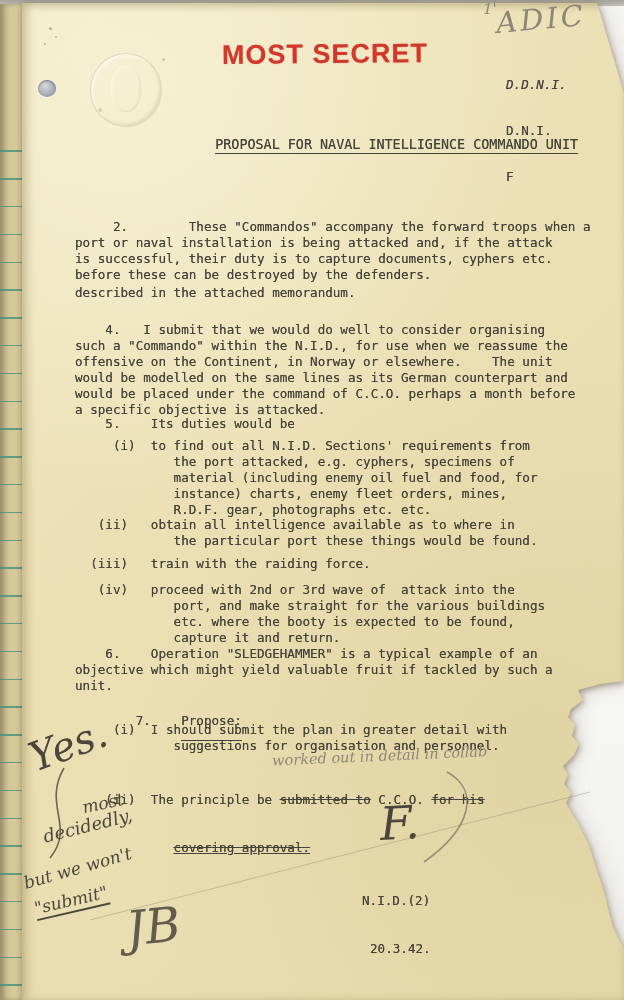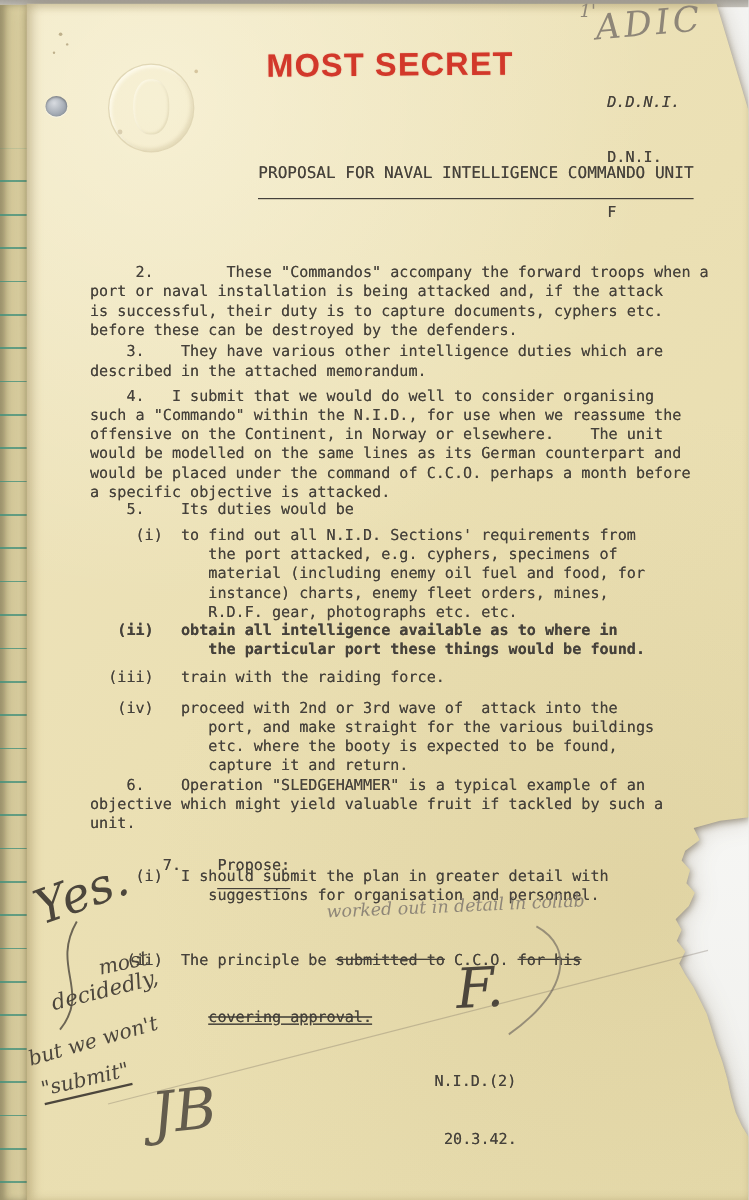--- a/index.html
+++ b/index.html
@@ -38,21 +38,21 @@
   .seal-inner{position:absolute;left:20px;top:12px;width:30px;height:46px;border-radius:45%;
         box-shadow:inset 1px 1px 2px rgba(255,252,240,.7), inset -1px -1px 2px rgba(160,140,90,.22);}
   .hole{position:absolute;left:38px;top:80px;width:18px;height:17px;border-radius:50%;
         background:radial-gradient(circle at 40% 35%, #d8dbe0, #9aa2ac 70%, #7d8590);
         box-shadow:0 1px 1px rgba(255,255,255,.6), inset 0 1px 2px rgba(0,0,0,.35);}
   .speck{position:absolute;border-radius:50%;background:rgba(110,85,40,.4);}
   
   .typed{position:absolute;left:75px;color:#45413b;font-size:12.6px;line-height:16px;
          white-space:pre;text-shadow:0 0 .5px rgba(60,55,45,.7);}
   .typed div{height:16px;}
-  .title-u{border-bottom:1.2px solid #45413b;padding-bottom:13px;margin-top:16px;}
+  .title-u{border-bottom:1.2px solid #45413b;padding-bottom:1px;margin-top:16px;}
   .u{border-bottom:1.2px solid #45413b;padding-bottom:12px;}
   .strike{text-decoration:line-through;}
   .strike-u{text-decoration:underline line-through;}
   
   .stamp{position:absolute;left:222px;top:39px;font-family:"Liberation Sans",sans-serif;
          font-weight:700;font-size:27px;letter-spacing:1px;color:#d02b1f;opacity:.93;
          transform:rotate(-.5deg);text-shadow:0 0 1px rgba(208,43,31,.5);}
   
   .hand{position:absolute;font-family:"DejaVu Serif",serif;font-style:italic;color:#4c463c;}
   .pencil{color:#8e8678;}
@@ -91,25 +91,25 @@
     <div style="height:14px;line-height:14px;font-style:italic;">D.D.N.I.</div>
     <div style="height:14px;line-height:14px;">D.N.I.</div>
     <div style="height:14px;line-height:14px;">F</div>
   </div>
 
   <div class="typed" style="left:183px;top:121px;font-size:13.4px;">
     <span class="title-u">PROPOSAL FOR NAVAL INTELLIGENCE COMMANDO UNIT</span>
   </div>
 
   <div class="typed" style="top:219px;"><div>     2.        These "Commandos" accompany the forward troops when a</div><div>port or naval installation is being attacked and, if the attack</div><div>is successful, their duty is to capture documents, cyphers etc.</div><div>before these can be destroyed by the defenders.</div></div>
-  <div class="typed" style="top:285px;"><div>    3.    They have various other intelligence duties which are</div><div>described in the attached memorandum.</div></div>
+  <div class="typed" style="top:285px;"><div>described in the attached memorandum.</div></div>
   <div class="typed" style="top:322px;"><div>    4.   I submit that we would do well to consider organising</div><div>such a "Commando" within the N.I.D., for use when we reassume the</div><div>offensive on the Continent, in Norway or elsewhere.    The unit</div><div>would be modelled on the same lines as its German counterpart and</div><div>would be placed under the command of C.C.O. perhaps a month before</div><div>a specific objective is attacked.</div></div>
   <div class="typed" style="top:416px;"><div>    5.    Its duties would be</div></div>
   <div class="typed" style="top:438px;"><div>     (i)  to find out all N.I.D. Sections' requirements from</div><div>             the port attacked, e.g. cyphers, specimens of</div><div>             material (including enemy oil fuel and food, for</div><div>             instance) charts, enemy fleet orders, mines,</div><div>             R.D.F. gear, photographs etc. etc.</div></div>
-  <div class="typed" style="top:517px;font-weight:bold;"><div>   (ii)   obtain all intelligence available as to where in</div><div>             the particular port these things would be found.</div></div>
+  <div class="typed" style="top:517px;"><div>   (ii)   obtain all intelligence available as to where in</div><div>             the particular port these things would be found.</div></div>
   <div class="typed" style="top:556px;"><div>  (iii)   train with the raiding force.</div></div>
   <div class="typed" style="top:582px;"><div>   (iv)   proceed with 2nd or 3rd wave of  attack into the</div><div>             port, and make straight for the various buildings</div><div>             etc. where the booty is expected to be found,</div><div>             capture it and return.</div></div>
   <div class="typed" style="top:646px;"><div>    6.    Operation "SLEDGEHAMMER" is a typical example of an</div><div>objective which might yield valuable fruit if tackled by such a</div><div>unit.</div></div>
 
   <div class="typed" style="top:697px;">
     <span>    7.    </span><span class="u">Propose:</span>
   </div>
 
   <div class="typed" style="top:722px;"><div>     (i)  I should submit the plan in greater detail with</div><div>             suggestions for organisation and personnel.</div></div>
 

